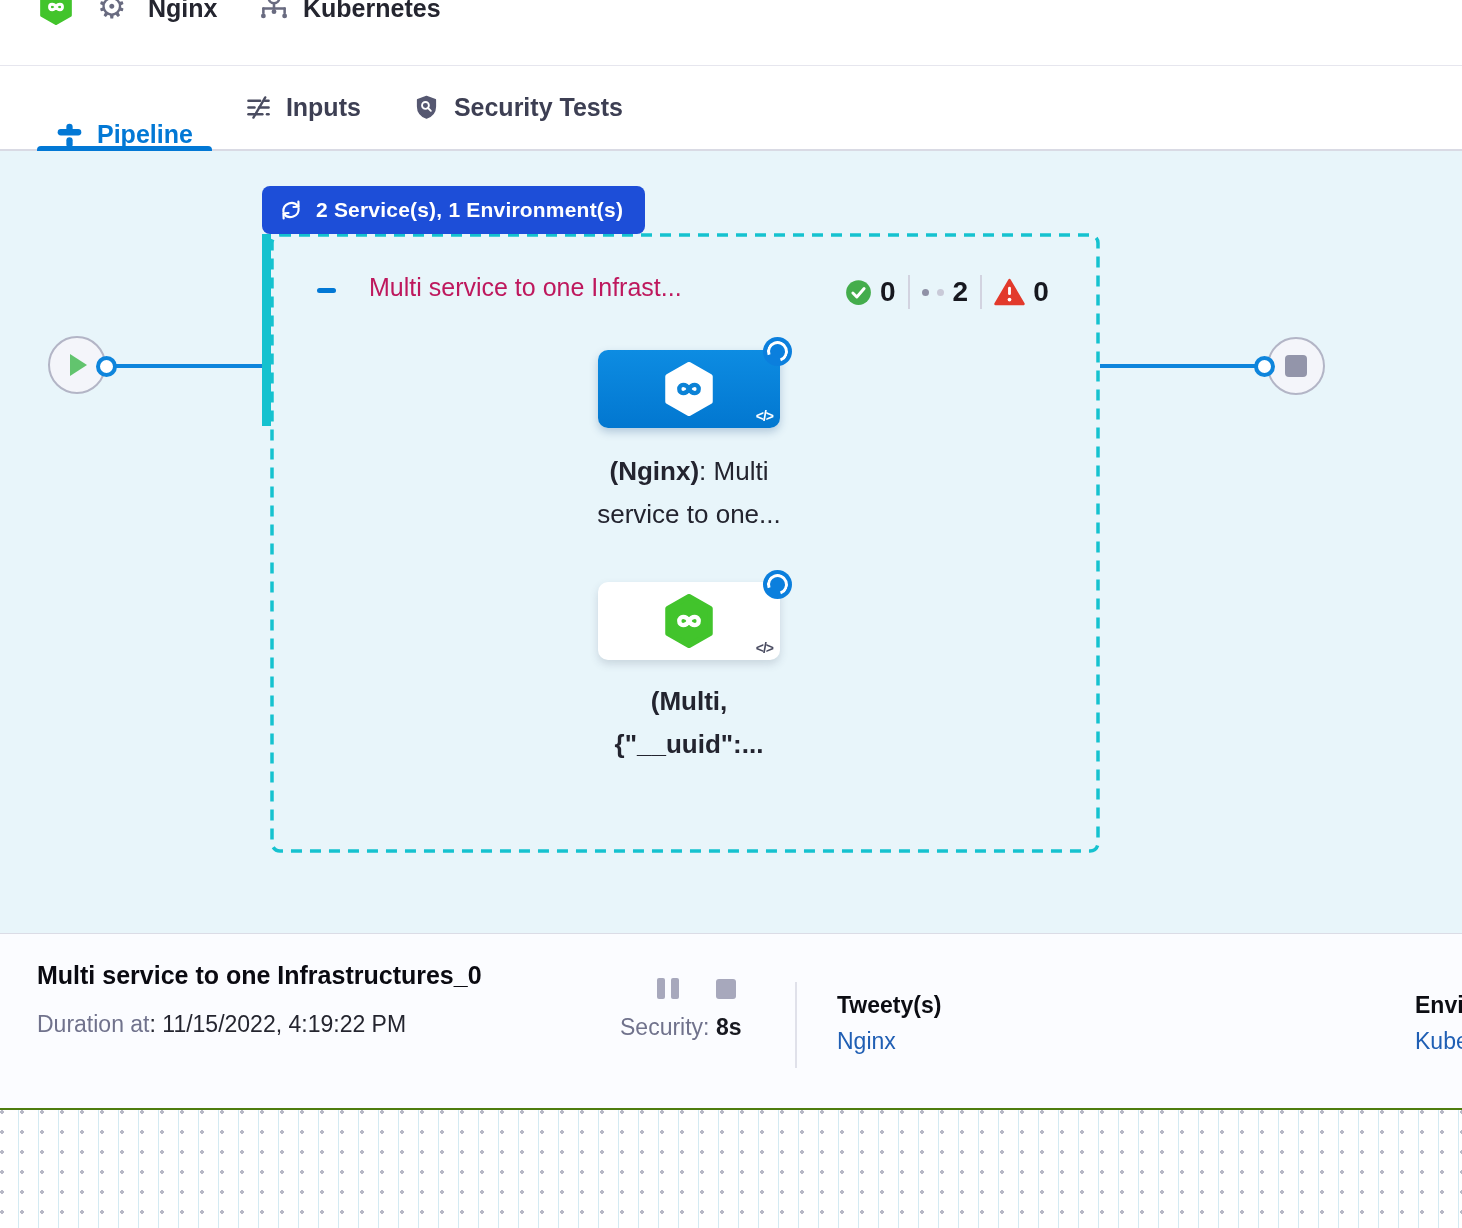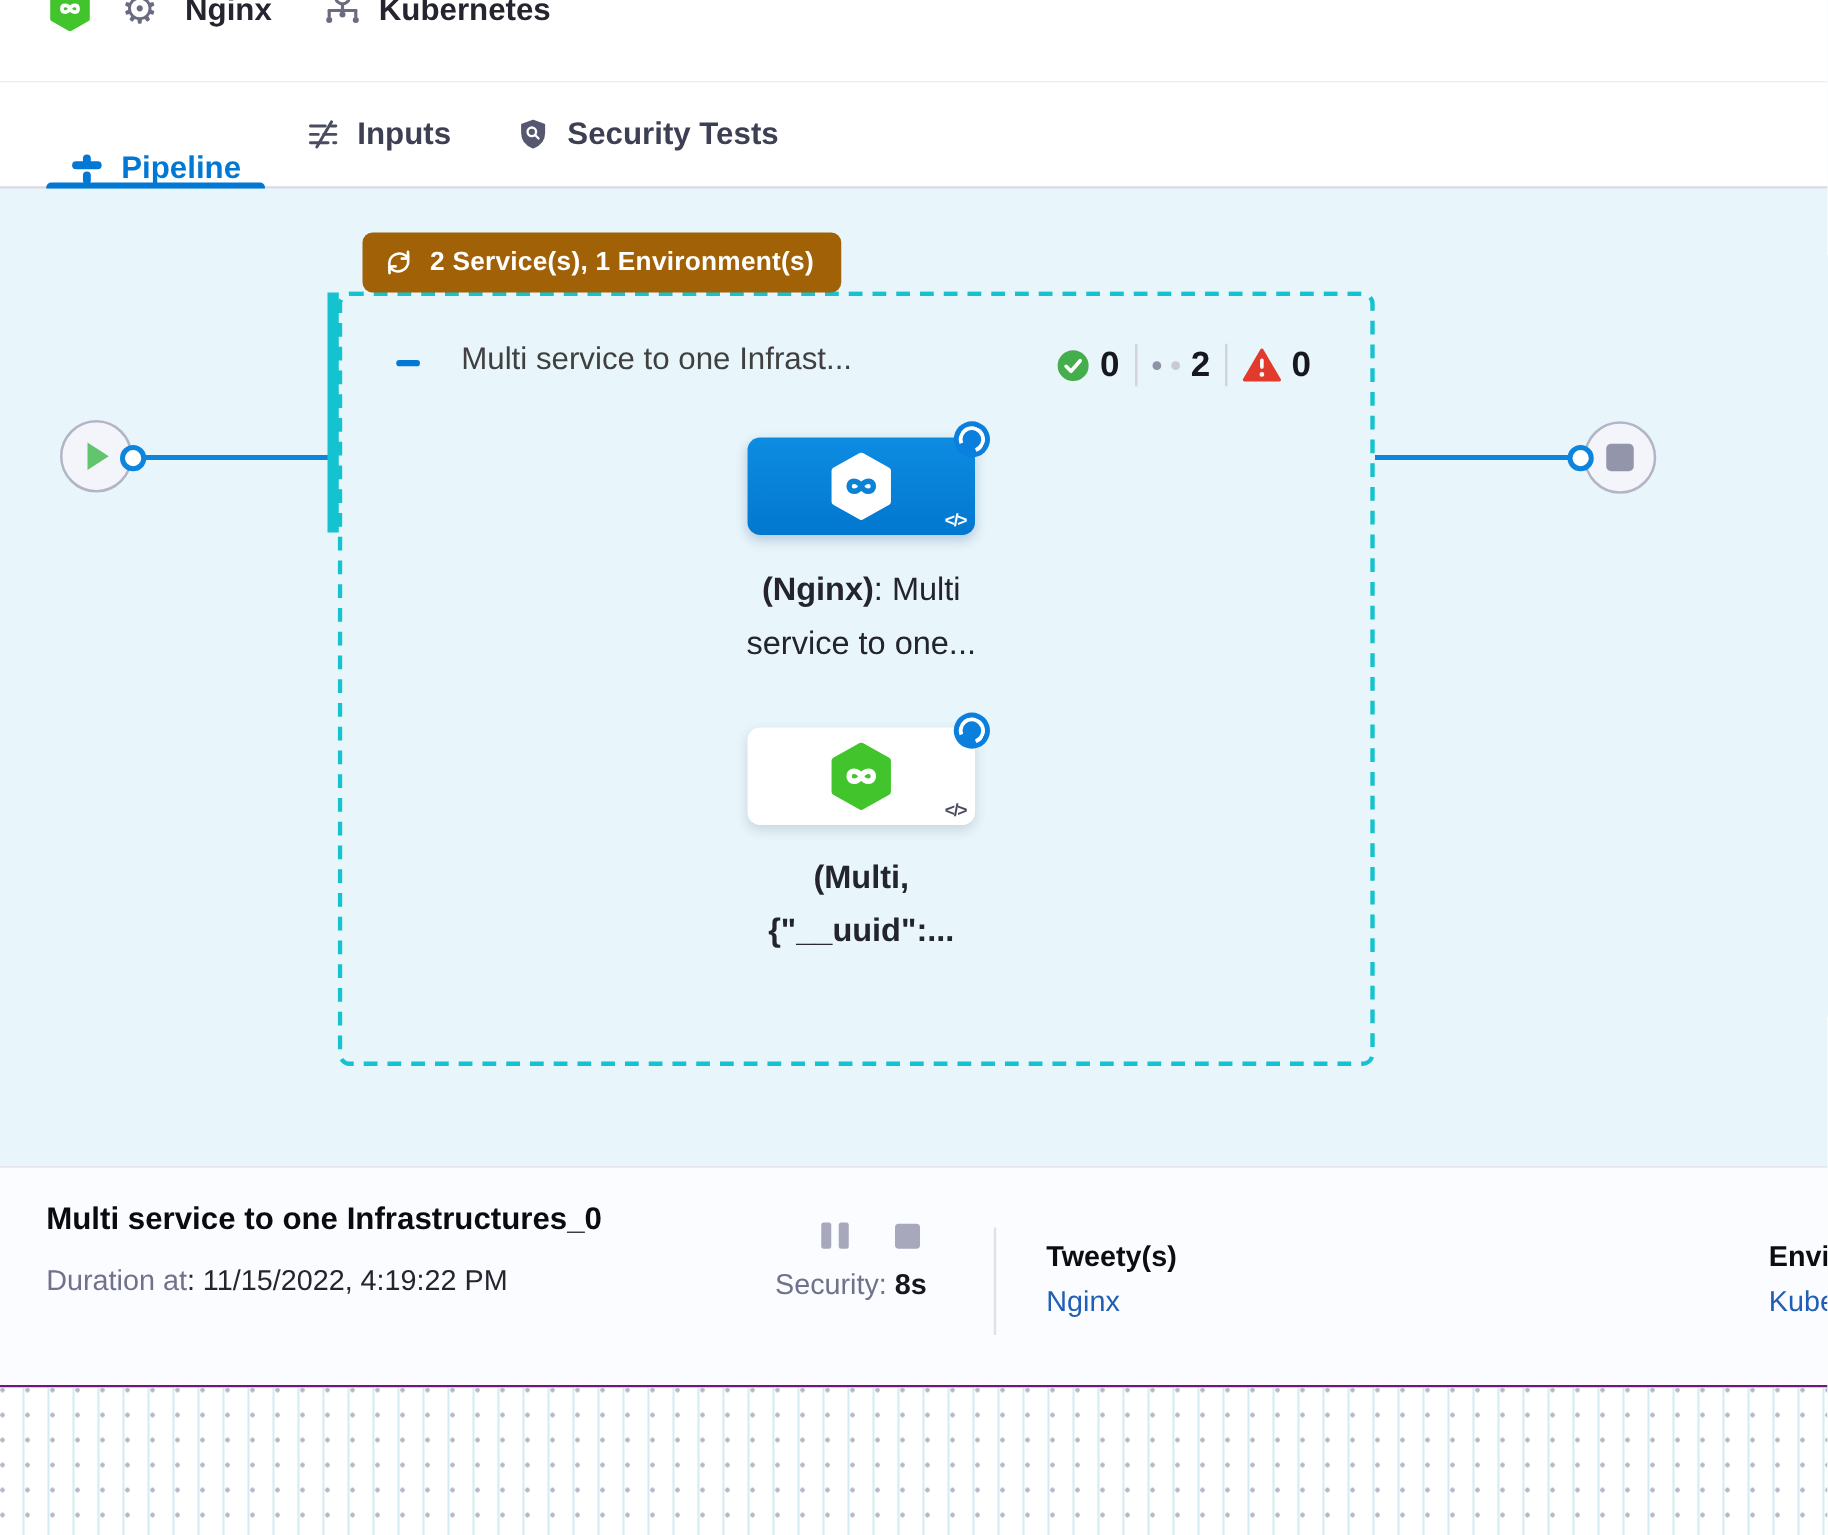--- a/index.html
+++ b/index.html
@@ -30,28 +30,28 @@
   .ring { position:absolute; width:21px; height:21px; border-radius:50%; background:#fff;
     border:4.5px solid #0e85dc; }
   .node-circle { position:absolute; width:58px; height:58px; border-radius:50%;
     background:#f4f5fa; border:2px solid #b3b5c6; }
   .play-tri { position:absolute; left:20px; top:16px; width:0; height:0;
     border-left:17px solid #62c46e; border-top:11px solid transparent; border-bottom:11px solid transparent; }
   .stop-sq { position:absolute; left:16px; top:16px; width:22px; height:22px; border-radius:4px; background:#9395aa; }
 
   .dashed-box { position:absolute; left:270px; top:82px; width:830px; height:620px; }
   .teal-bar { position:absolute; left:262px; top:83px; width:9px; height:192px; background:#15c2cf; }
-  .badge { position:absolute; left:262px; top:35px; height:48px; background:#a16207; border-radius:8px;
-    display:flex; align-items:center; padding:0 22px 0 16px; gap:12px; cursor:pointer;margin-left:28px; }
+  .badge { position:absolute; left:262px; top:35px; height:48px; background:#1d4ed8; border-radius:8px;
+    display:flex; align-items:center; padding:0 22px 0 16px; gap:12px; cursor:pointer; }
   .badge svg { width:26px; height:26px; }
   .badge span { color:#fff; font-size:21px; font-weight:600; letter-spacing:.2px; }
 
   .collapse-dash { position:absolute; left:317px; top:137px; width:19px; height:5px; border-radius:3px;
     background:#0278d5; cursor:pointer; }
-  .stage-title { position:absolute; left:369px; top:122px; font-size:25px; font-weight:500; color:#404040; }
+  .stage-title { position:absolute; left:369px; top:122px; font-size:25px; font-weight:500; color:#be185d; }
   .counts { position:absolute; left:845px; top:124px; height:34px; display:flex; align-items:center; }
   .counts .num { font-size:28px; font-weight:600; color:#17181f; }
   .counts .sep { width:2px; height:34px; background:#d2d3e0; margin:0 12px; }
   .counts svg { display:block; }
   .run-dots { display:flex; gap:8px; align-items:center; margin-right:9px; }
   .run-dots i { width:7px; height:7px; border-radius:50%; display:block; }
   .run-dots i:nth-child(1){ background:#8f91a6; }
   .run-dots i:nth-child(2){ background:#c9cad8; }
 
   .card { position:absolute; width:182px; height:78px; border-radius:10px; cursor:pointer; }
@@ -63,21 +63,21 @@
   .card-white .code { color:#4a4c61; }
   .spinner { position:absolute; width:29px; height:29px; border-radius:50%; background:#0b7fdd; }
   .spinner::after { content:""; position:absolute; inset:4px; border-radius:50%;
     border:3px solid #fff; border-bottom-color:transparent; transform:rotate(25deg); }
 
   .node-label { position:absolute; width:400px; text-align:center; font-size:26px; line-height:43px; color:#23242f; }
   .node-label b { font-weight:700; }
 
   
   .summary { position:absolute; left:0; top:933px; width:1462px; height:177px; background:#fbfcff;
-    border-top:1px solid #dbdce6; border-bottom:2px solid #701a75; overflow:hidden; }
+    border-top:1px solid #dbdce6; border-bottom:2px solid #4d7c0f; overflow:hidden; }
   .exec-title { position:absolute; left:37px; top:27px; font-size:25px; font-weight:700; color:#0a0a11; }
   .started { position:absolute; left:37px; top:77px; font-size:23px; color:#70728c; }
   .started b { font-weight:500; color:#24252f;text-align:right; }
   .pause-icon { position:absolute; left:657px; top:44px; display:flex; gap:6px; cursor:pointer; }
   .pause-icon i { width:8px; height:21px; background:#a7a8bc; border-radius:2px; display:block; }
   .stop-icon { position:absolute; left:716px; top:45px; width:20px; height:20px; background:#a7a8bc;
     border-radius:3px; cursor:pointer; }
   .duration { position:absolute; left:620px; top:80px; font-size:23px; color:#70728c; }
   .duration b { font-weight:600; color:#17181f; }
   .v-div { position:absolute; left:795px; top:48px; width:2px; height:86px; background:#e0e1ea; }

